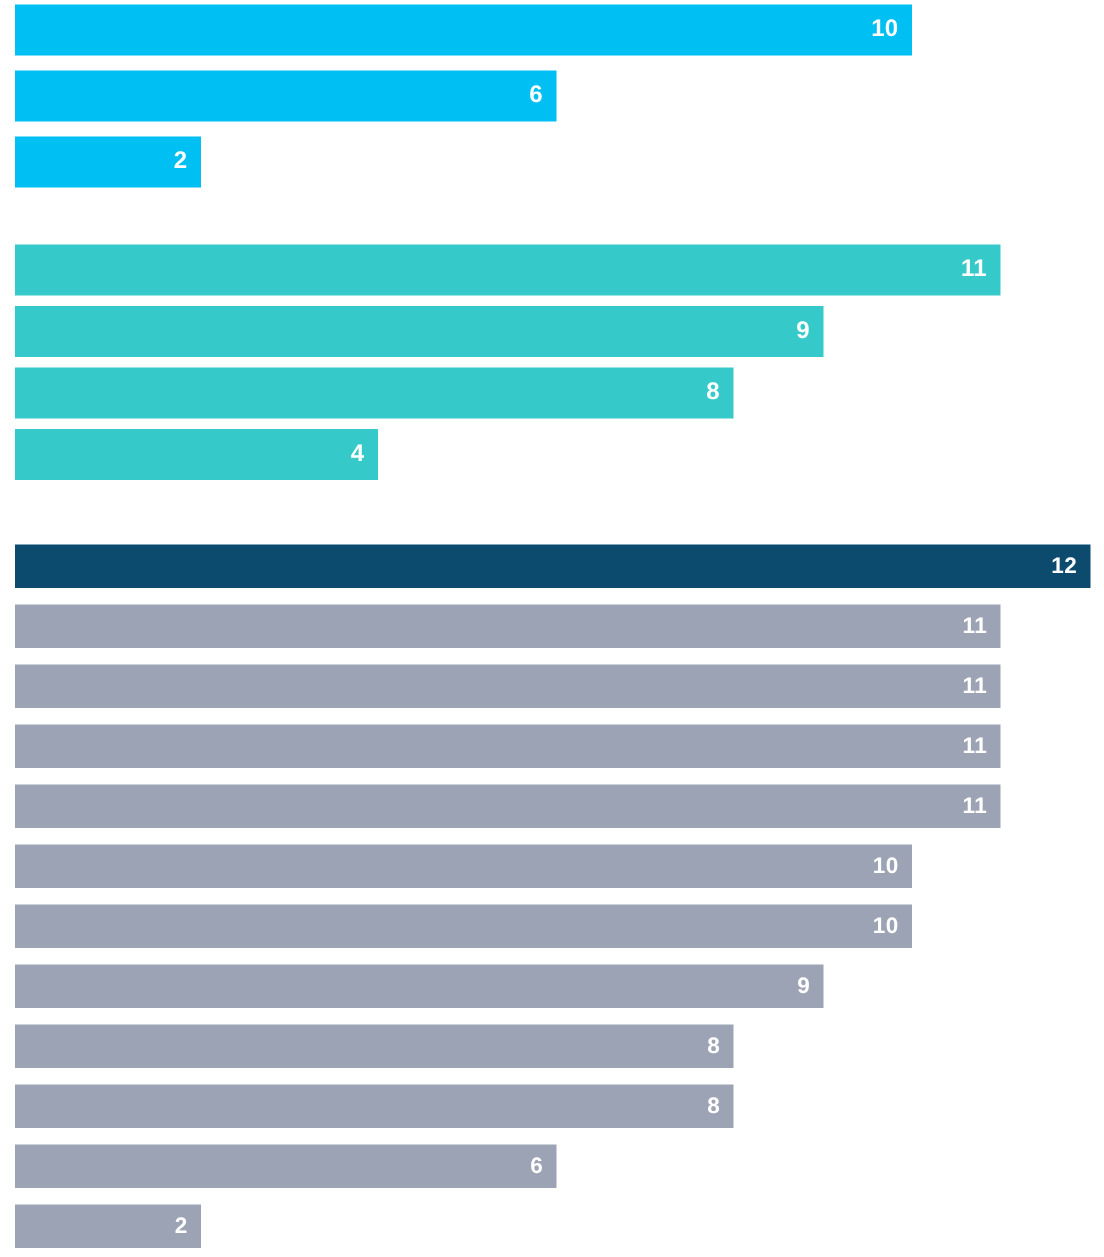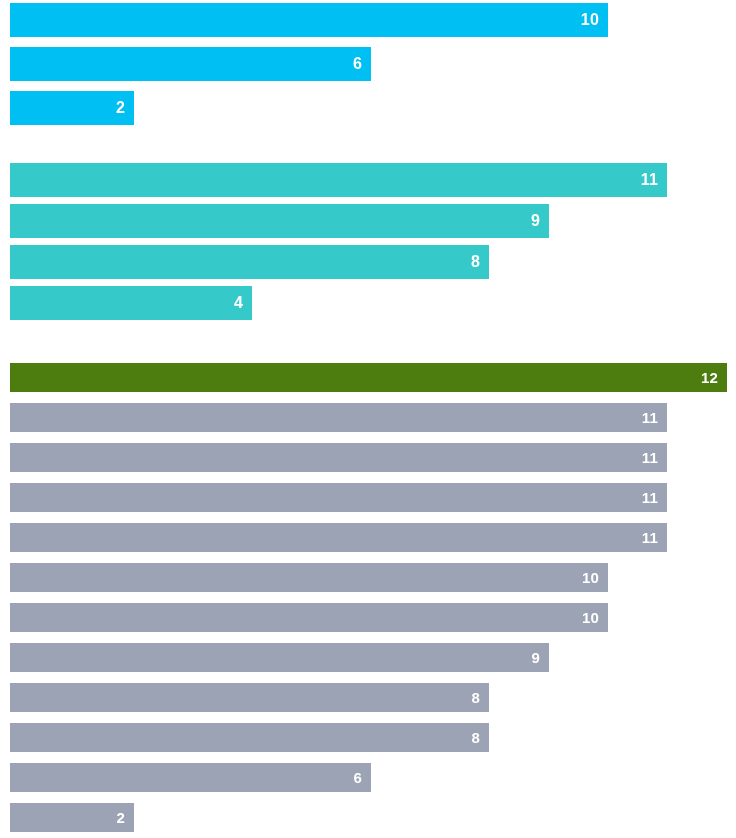--- a/index.html
+++ b/index.html
@@ -74,21 +74,21 @@
         <span class="bar-value">9</span>
       </div>
       <div class="bar-row" style="top: 245px; height: 34px; width: 479px; background: rgb(53, 201, 202);">
         <span class="bar-value">8</span>
       </div>
       <div class="bar-row" style="top: 286px; height: 34px; width: 242px; background: rgb(53, 201, 202);">
         <span class="bar-value">4</span>
       </div>
     </div>
   <div class="bar-group group-gray" style="top:0px;">
-      <div class="bar-row" style="top: 363px; height: 29px; width: 717px; background: #4d7c0f;">
+      <div class="bar-row" style="top: 363px; height: 29px; width: 717px; background: #0c4a6e;">
         <span class="bar-value">12</span>
       </div>
       <div class="bar-row" style="top: 403px; height: 29px; width: 657px; background: rgb(156, 163, 180);">
         <span class="bar-value">11</span>
       </div>
       <div class="bar-row" style="top: 443px; height: 29px; width: 657px; background: rgb(156, 163, 180);">
         <span class="bar-value">11</span>
       </div>
       <div class="bar-row" style="top: 483px; height: 29px; width: 657px; background: rgb(156, 163, 180);">
         <span class="bar-value">11</span>

